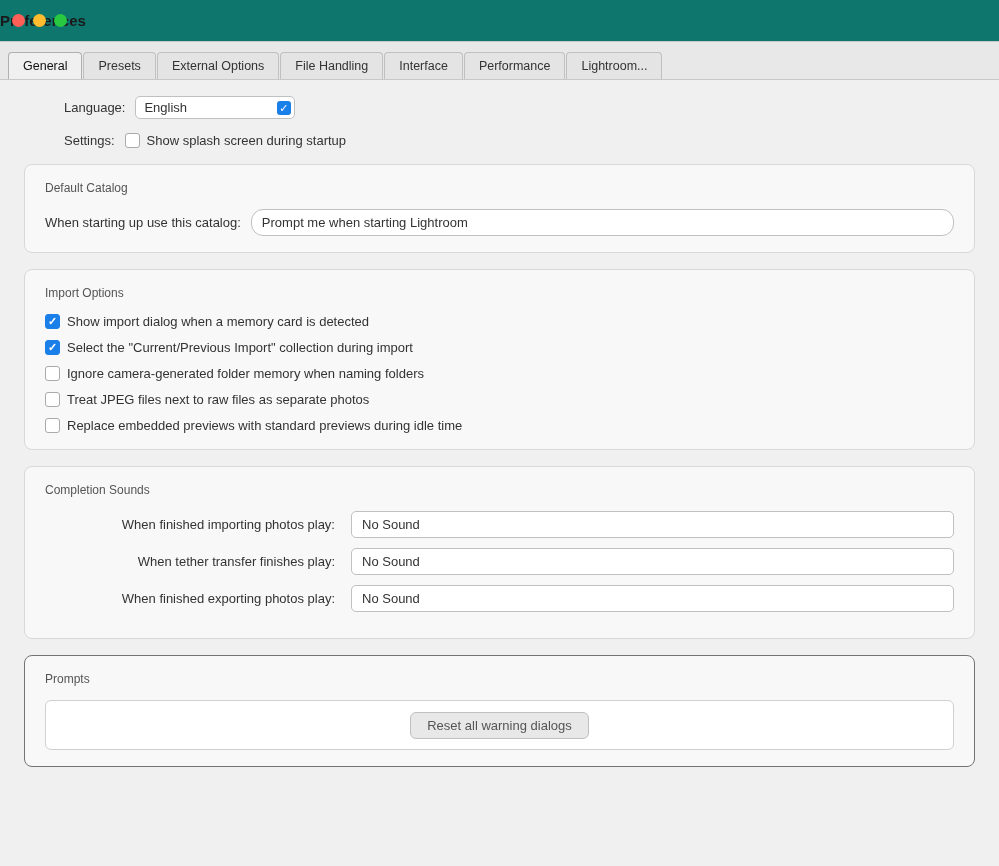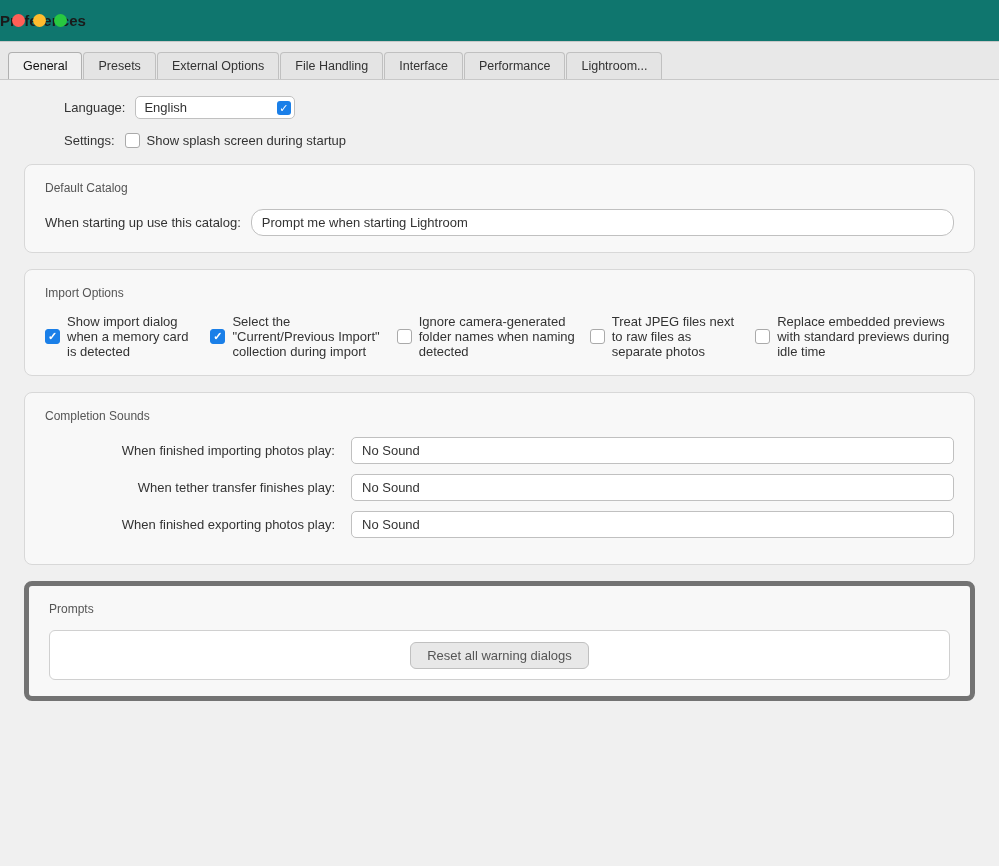--- a/index.html
+++ b/index.html
@@ -225,21 +225,21 @@
       border: 1px solid #c0c0c0;
       border-radius: 12px;
       appearance: none;
       color: #333;
       cursor: pointer;
     }
 
     
     .import-options {
       display: flex;
-      flex-direction: row;
+      flex-direction: column;
       gap: 11px;
     }
 
     
     .sound-row {
       display: flex;
       align-items: center;
       margin-bottom: 10px;
     }
 
@@ -259,21 +259,21 @@
       border: 1px solid #c0c0c0;
       border-radius: 5px;
       appearance: none;
       color: #333;
       cursor: pointer;
     }
 
     
     .prompts-card {
       background: #f8f8f8;
-      border: 5px solid #737373;
+      border: 1px solid #737373;
       border-radius: 8px;
       padding: 16px 20px;
       margin-bottom: 16px;
     }
 
     .prompts-inner {
       background: white;
       border: 1px solid #d0d0d0;
       border-radius: 6px;
       min-height: 50px;
@@ -358,21 +358,21 @@
         <span>Show import dialog when a memory card is detected</span>
       </label>
 
       <label class="checkbox-label">
         <div class="checkbox checked"></div>
         <span>Select the "Current/Previous Import" collection during import</span>
       </label>
 
       <label class="checkbox-label">
         <div class="checkbox"></div>
-        <span>Ignore camera-generated folder names when naming detected</span>
+        <span>Ignore camera-generated folder memory when naming folders</span>
       </label>
 
       <label class="checkbox-label">
         <div class="checkbox"></div>
         <span>Treat JPEG files next to raw files as separate photos</span>
       </label>
 
       <label class="checkbox-label">
         <div class="checkbox"></div>
         <span>Replace embedded previews with standard previews during idle time</span>

